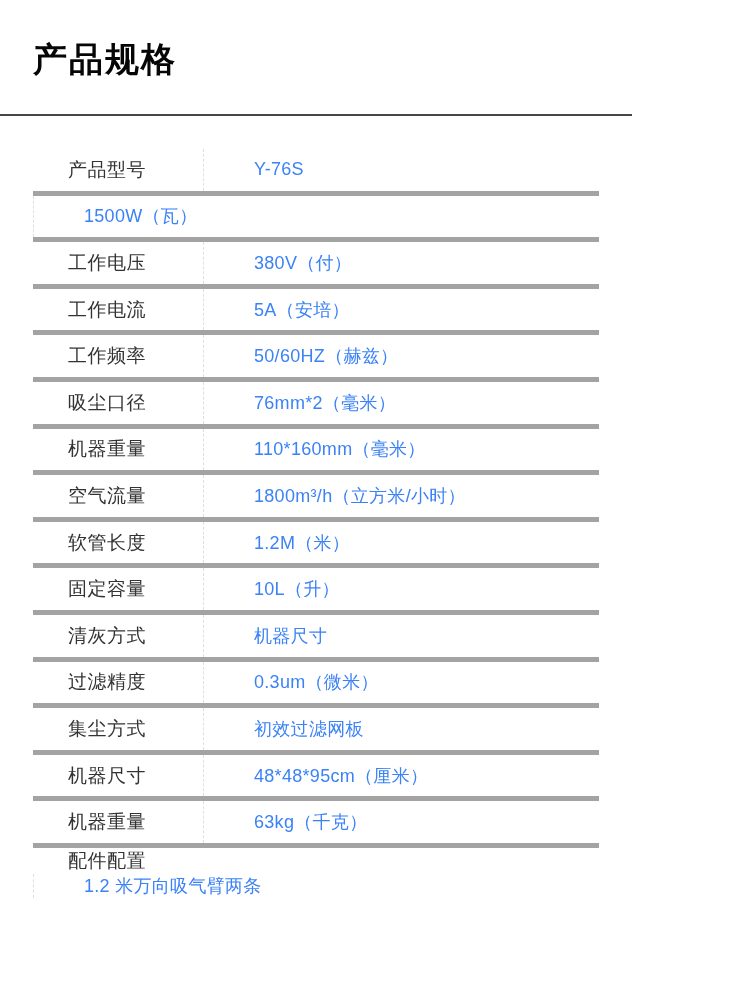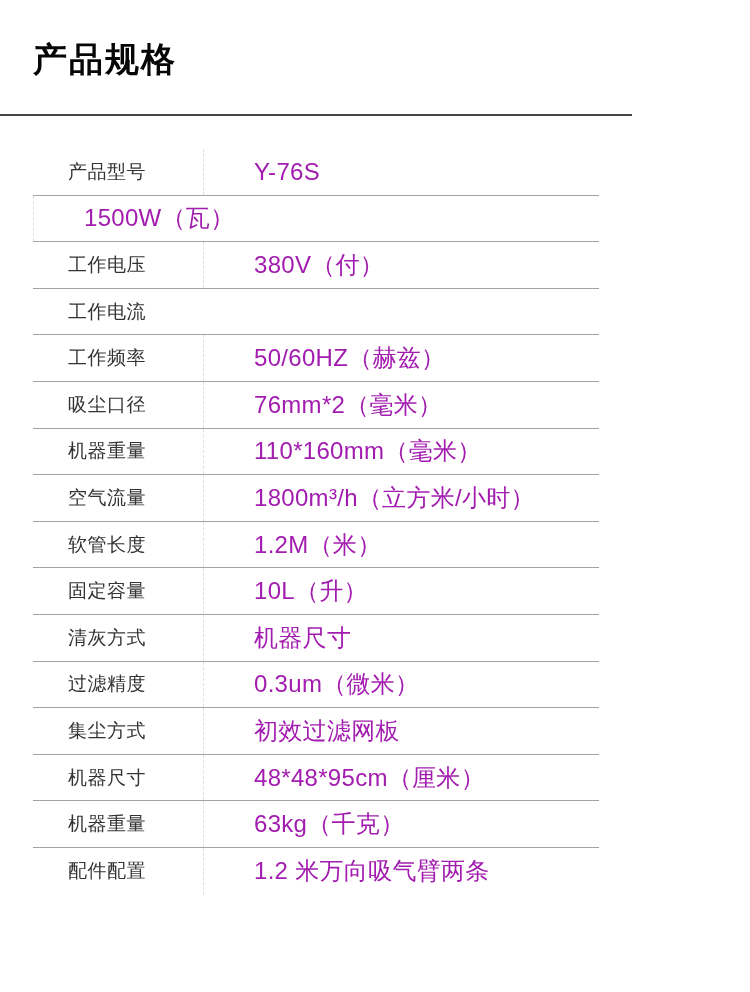--- a/index.html
+++ b/index.html
@@ -28,45 +28,46 @@
     height: 2px;
     background: #464646;
   }
   .spec-table {
     margin: 33px 33px 0 33px; 
   }
   .spec-row {
     display: flex;
     align-items: stretch;
     height: 46.6px;
-    border-bottom: 1px solid #a3a3a3;
+    border-bottom: 5px solid #a3a3a3;
   }
   .spec-row:last-child {
     border-bottom: none;
+    flex-direction: column;
   }
   .spec-label {
     width: 170px;            
     padding-right: 57px;     
     text-align: right;
     display: flex;
     align-items: center;
     justify-content: flex-end;
     font-size: 19px;
     color: #333333;
     letter-spacing: 0.5px;
     white-space: nowrap;
   }
   .spec-value {
     flex: 1;
     border-left: 1px dashed #dfdfdf;
     padding-left: 50px;      
     display: flex;
     align-items: center;
-    font-size: 24px;
-    color: #a21caf;
+    font-size: 18px;
+    color: #3b82f6;
     letter-spacing: 0.3px;
     white-space: nowrap;
   }
 </style>
 </head>
 <body>
 
 <div class="page">
   <h1 class="page-title">产品规格</h1>
   <div class="title-divider"></div>
@@ -80,20 +81,21 @@
     <div class="spec-value">1500W（瓦）</div>
   </div>
 
   <div class="spec-row">
     <div class="spec-label">工作电压</div>
     <div class="spec-value">380V（付）</div>
   </div>
 
   <div class="spec-row">
     <div class="spec-label">工作电流</div>
+    <div class="spec-value">5A（安培）</div>
   </div>
 
   <div class="spec-row">
     <div class="spec-label">工作频率</div>
     <div class="spec-value">50/60HZ（赫兹）</div>
   </div>
 
   <div class="spec-row">
     <div class="spec-label">吸尘口径</div>
     <div class="spec-value">76mm*2（毫米）</div>

